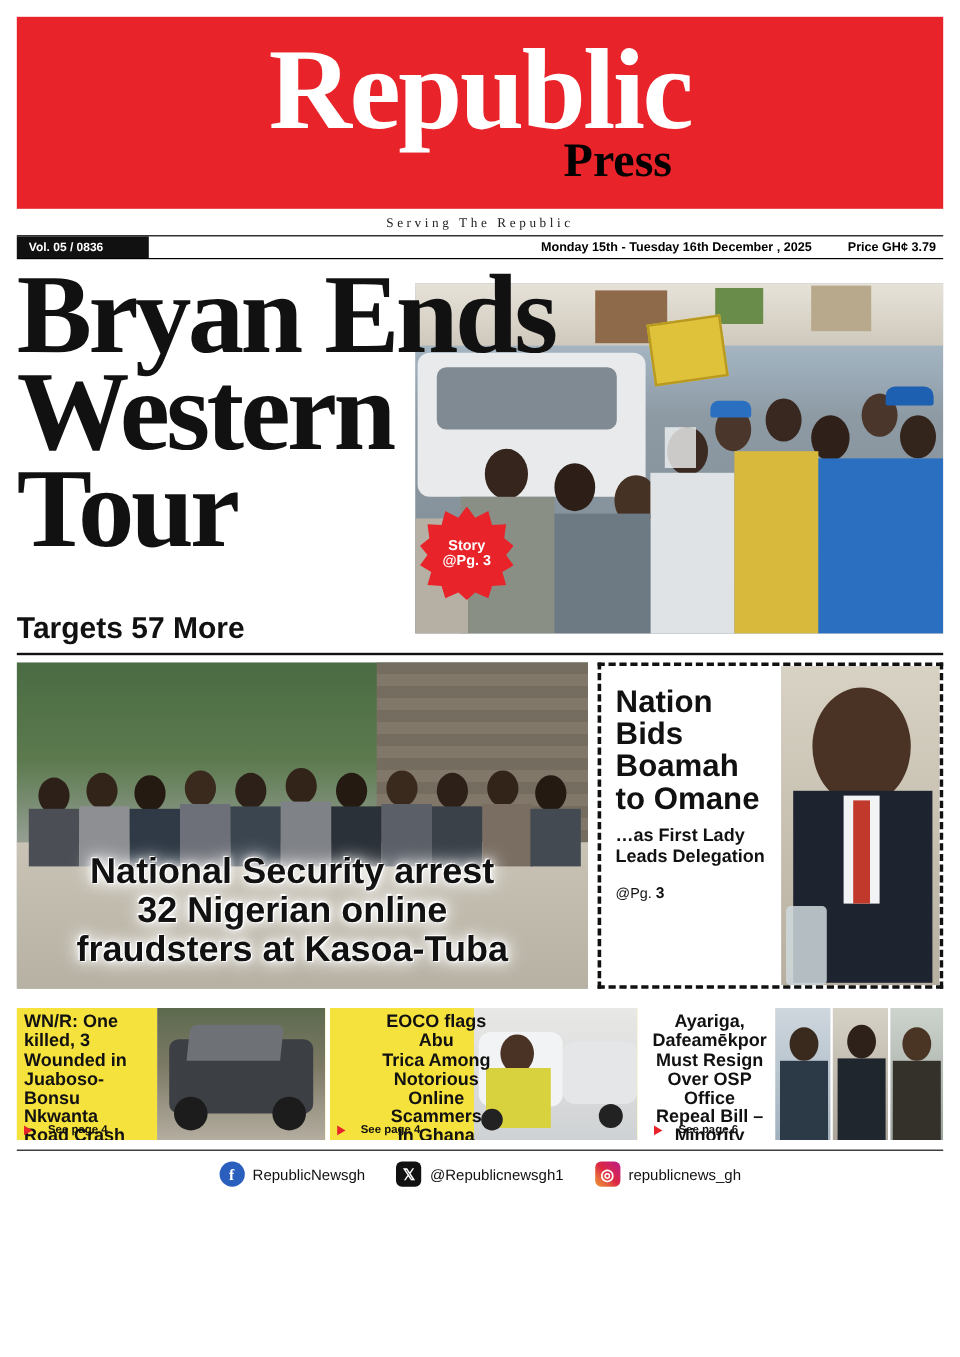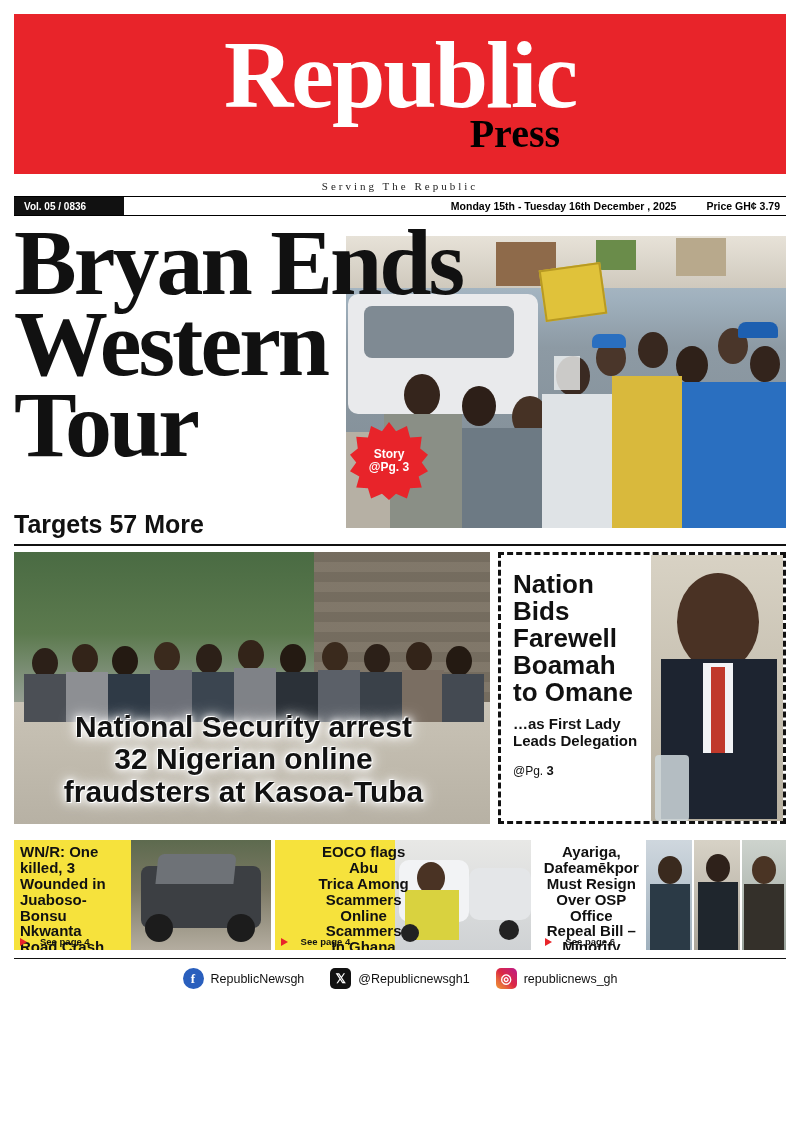--- a/index.html
+++ b/index.html
@@ -425,21 +425,20 @@
         <div class="blob" style="left:26px;top:18px;width:82px;height:98px;background:#4a3224;"></div>
         <div class="rect" style="left:10px;top:104px;width:116px;height:160px;background:#1d2430;"></div>
         <div class="rect" style="left:52px;top:108px;width:30px;height:90px;background:#f2f3f5;"></div>
         <div class="rect" style="left:60px;top:112px;width:14px;height:86px;background:#c0392b;"></div>
         <div class="rect" style="left:4px;top:200px;width:34px;height:66px;background:#cfd8dc;opacity:.85;border-radius:4px;"></div>
       </div>
       <div class="mid-right-text">
         <div class="mid-right-head">
           <div>Nation</div>
           <div>Bids</div>
-          <div>Farewell</div>
           <div>Boamah</div>
           <div>to Omane</div>
         </div>
         <div class="mid-right-kicker">
           <div>…as First Lady</div>
           <div>Leads Delegation</div>
         </div>
         <div class="mid-right-page">
           <span>@Pg. </span><b>3</b>
         </div>
@@ -477,21 +476,21 @@
         <div class="rect" style="left:4px;top:20px;width:70px;height:62px;background:#f2f3f5;border-radius:10px;"></div>
         <div class="rect" style="left:74px;top:28px;width:62px;height:52px;background:#e4e6e8;border-radius:10px;"></div>
         <div class="blob" style="left:22px;top:22px;width:28px;height:32px;background:#4a3324;"></div>
         <div class="rect" style="left:10px;top:50px;width:54px;height:50px;background:#d9d23f;"></div>
         <div class="blob" style="left:6px;top:84px;width:18px;height:18px;background:#222;"></div>
         <div class="blob" style="left:104px;top:80px;width:20px;height:20px;background:#222;"></div>
       </div>
       <div class="brief-text">
         <div>EOCO flags Abu</div>
         <div>Trica Among</div>
-        <div>Scammers Online</div>
+        <div>Notorious Online</div>
         <div>Scammers</div>
         <div>In Ghana</div>
       </div>
       <div class="see-page">
         <span class="tri"></span>
         <span>See page 4</span>
       </div>
     </div>
 
     <div class="brief brief-3">

